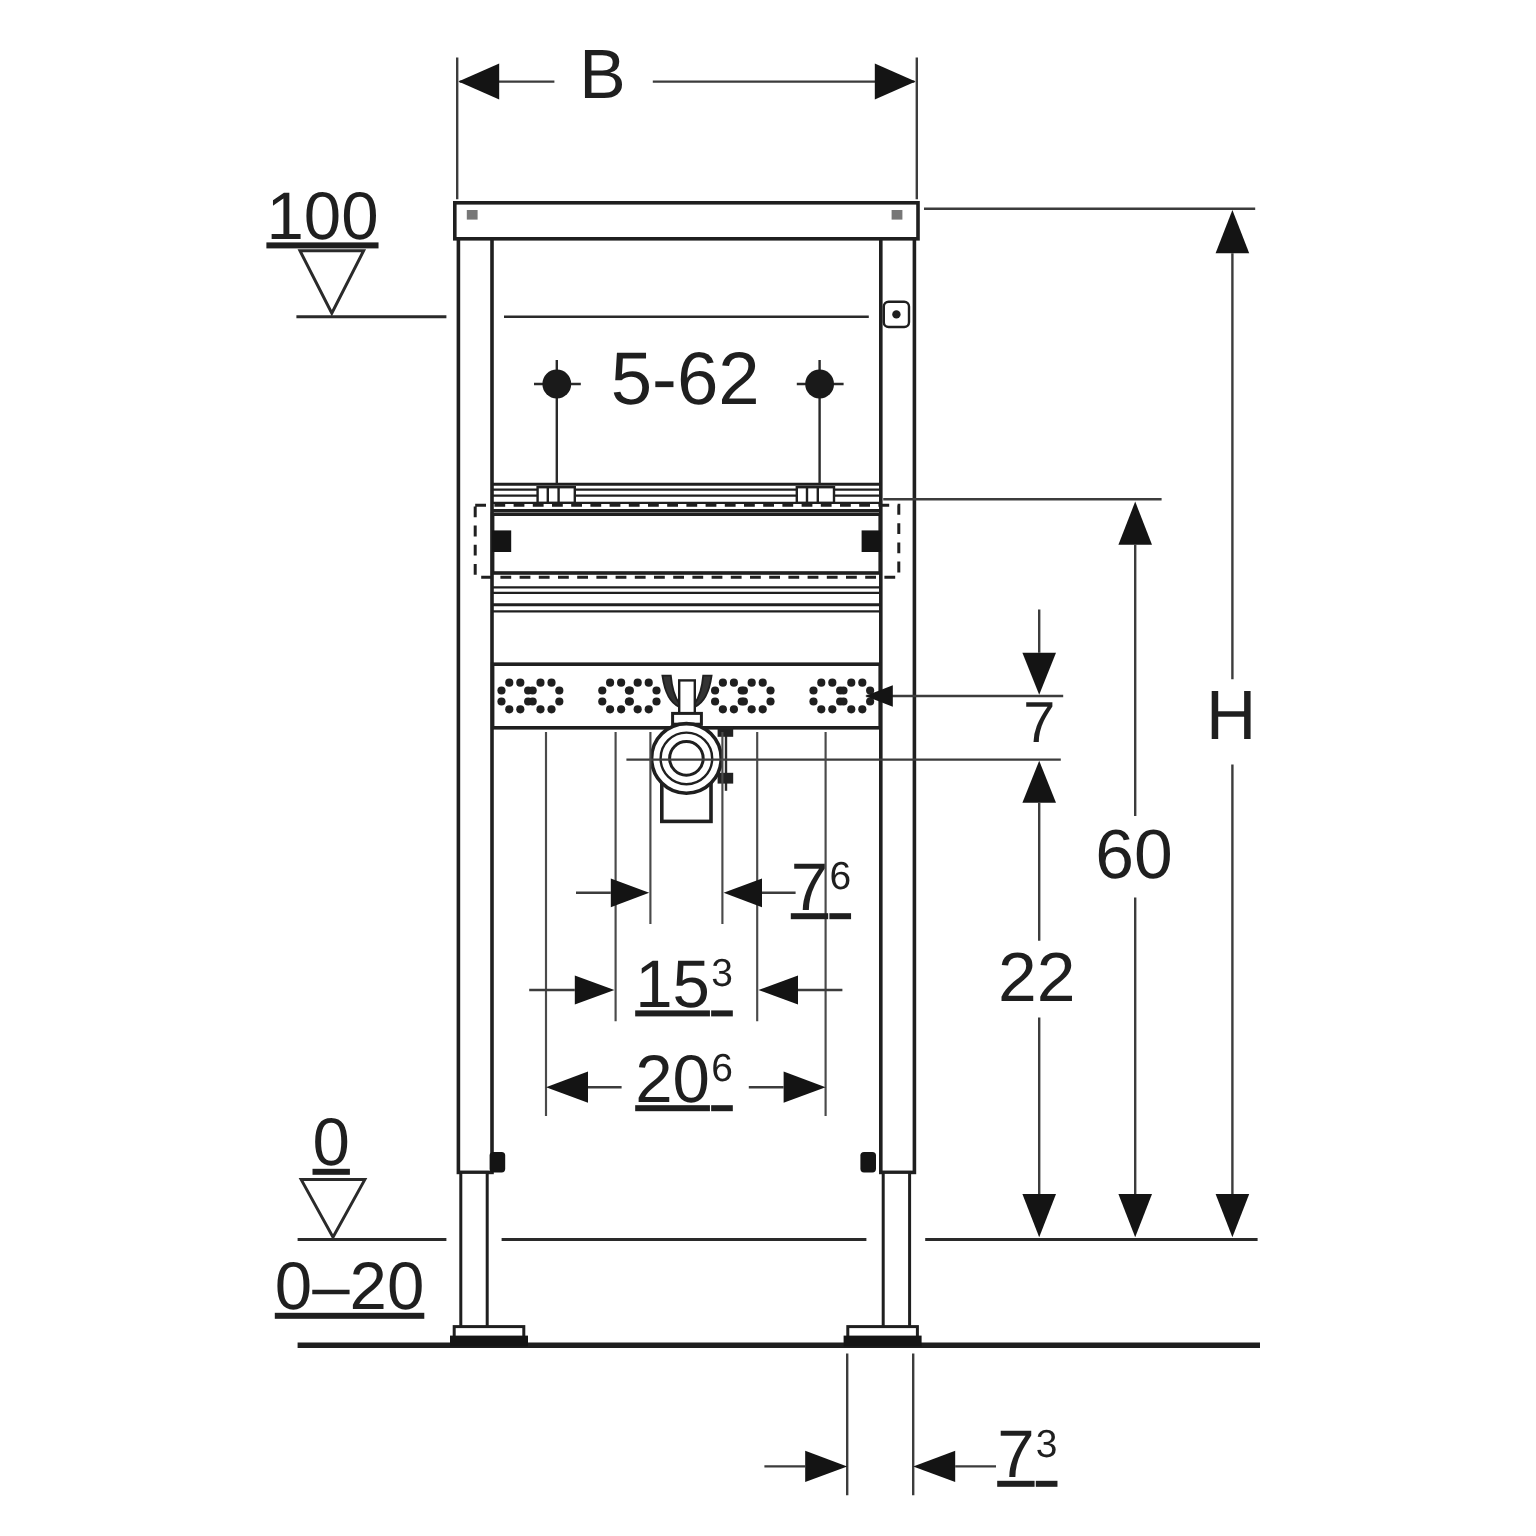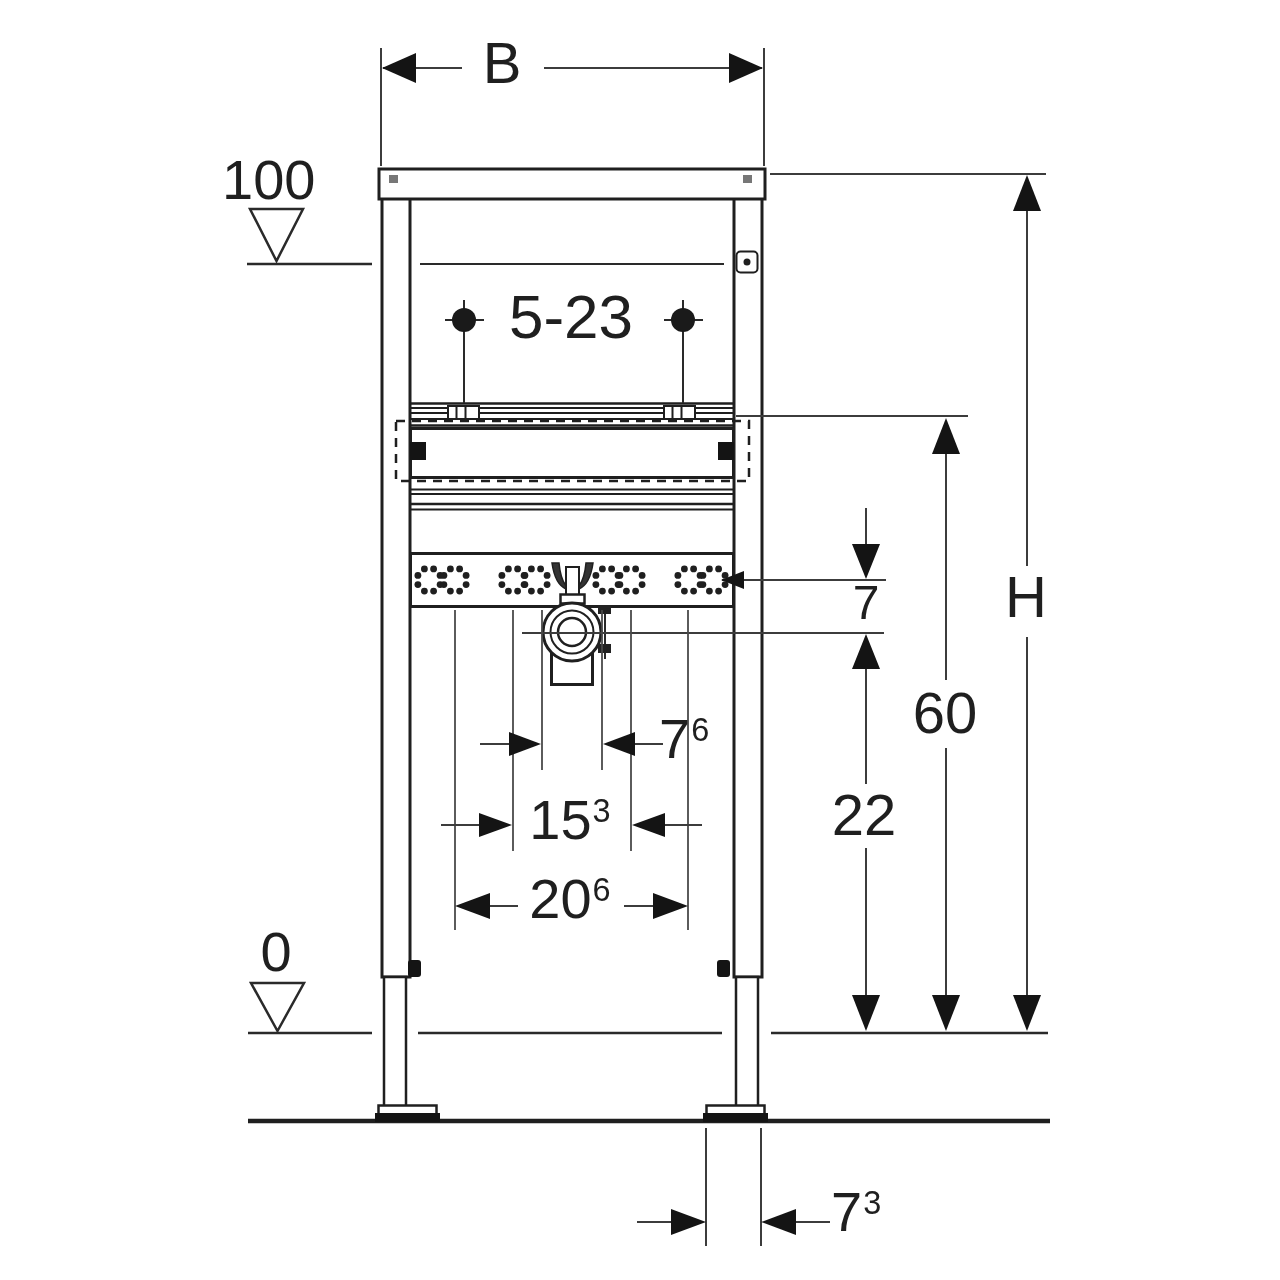--- a/index.html
+++ b/index.html
@@ -3,21 +3,21 @@
 <meta charset="utf-8">
 <style>
   html,body{margin:0;padding:0;background:#ffffff;}
   #stage{position:relative;width:1280px;height:1280px;background:#ffffff;overflow:hidden;}
   #drawing{position:absolute;left:0;top:0;}
   .lbl{position:absolute;font-family:"Liberation Sans","DejaVu Sans",sans-serif;color:#1f1f1f;line-height:1;white-space:nowrap;letter-spacing:0;}
   .c{transform:translateX(-50%);}
   .sup{font-size:0.58em;position:relative;top:-0.52em;margin-left:1px;}
   .fs-xl{font-size:62px;}
   .fs-lg{font-size:58px;}
-  .fs-md{font-size:56px;}
+  .fs-md{font-size:56px;text-decoration:underline;}
   .fs-sm{font-size:48px;}
 </style>
 </head>
 <body>
 
 <div id="stage">
 
 <svg id="drawing" width="1280" height="1280" viewBox="0 0 1280 1280">
 
   <g stroke="#2a2a2a" fill="none">
@@ -232,26 +232,27 @@
   </g>
 
   <g stroke="#2a2a2a" fill="none" stroke-width="2.5">
     <polygon points="250,209 303,209 276.5,261"></polygon>
     <polygon points="251,983 304,983 277.5,1031"></polygon>
   </g>
 </svg>
 
 <div class="lbl fs-lg c" style="left:502px;top:34px">B</div>
 <div class="lbl fs-md" style="left:222px;top:152px">100</div>
-<div class="lbl fs-xl c" style="left:571px;top:286px">5-23</div>
+<div class="lbl fs-xl c" style="left:571px;top:286px">5-62</div>
 <div class="lbl fs-lg c" style="left:1026px;top:568px">H</div>
 <div class="lbl fs-sm c" style="left:866px;top:579px">7</div>
 <div class="lbl fs-lg c" style="left:945px;top:684px">60</div>
 <div class="lbl fs-lg c" style="left:864px;top:786px">22</div>
 <div class="lbl fs-md c" style="left:276px;top:924px">0</div>
+<div class="lbl fs-md" style="left:229px;top:1044px">0–20</div>
 
 <div class="lbl fs-md" style="left:659px;top:711px"><span>7</span><span class="sup">6</span></div>
 
 <div class="lbl fs-md c" style="left:570px;top:792px"><span>15</span><span class="sup">3</span></div>
 
 <div class="lbl fs-md c" style="left:570px;top:871px"><span>20</span><span class="sup">6</span></div>
 
 <div class="lbl fs-md" style="left:831px;top:1184px"><span>7</span><span class="sup">3</span></div>
 
 </div>

